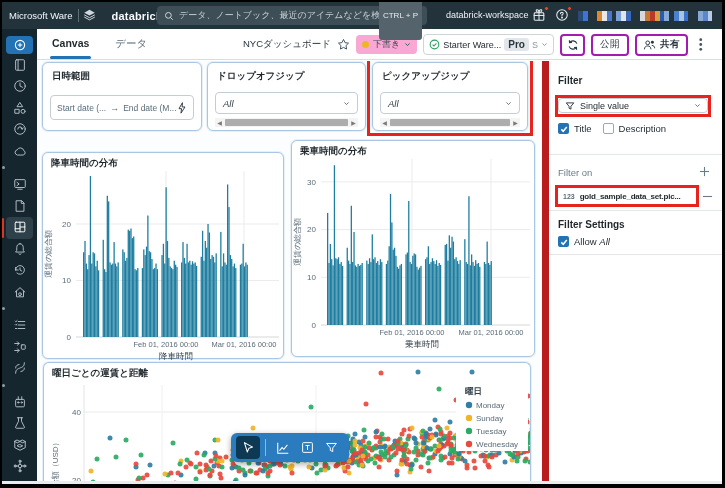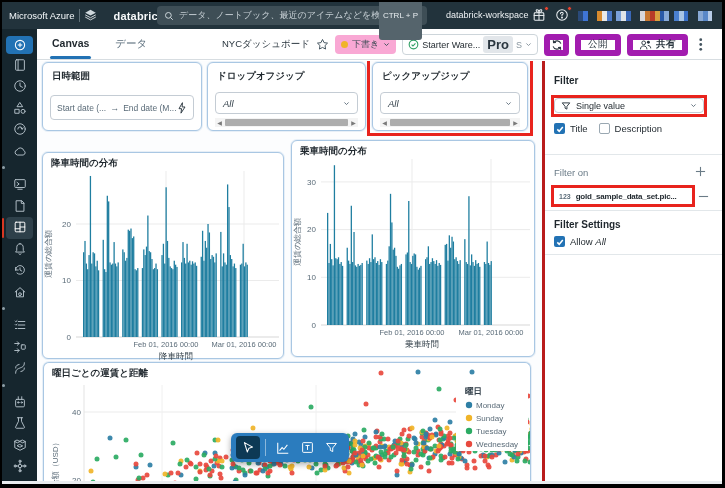--- a/index.html
+++ b/index.html
@@ -44,32 +44,32 @@
   .tab.active .underline{position:absolute;left:0;bottom:1px;height:3px;width:100%;background:#2272b4;border-radius:2px;}
   .hdr-right{position:absolute;right:14px;top:0;height:31px;display:flex;align-items:center;gap:6px;}
   .dash-title{font-size:9.5px;color:#2a363f;white-space:nowrap;}
   .star{color:#44545f;width:13px;height:13px;}
   .chip{display:flex;align-items:center;gap:4px;background:#f9a8d4;border-radius:4px;height:19px;padding:0 6px;}
   .chip .odot{width:7px;height:7px;border-radius:50%;background:#f0b429;}
   .chip .ctext{font-size:9px;color:#3c4a54;white-space:nowrap;}
   .chev{width:7px;height:7px;color:#5b6e7c;}
   .pill{display:flex;align-items:center;gap:3px;border:1px solid #cdd5da;border-radius:4px;height:21px;padding:0 5px;background:#fff;}
   .pill .wname{font-size:9px;color:#1f272d;white-space:nowrap;}
-  .pill .badge{font-size:13px;color:#2a363f;background:#e2e6ea;border-radius:3px;padding:1px 4px;font-weight:600;}
+  .pill .badge{font-size:10px;color:#2a363f;background:#e2e6ea;border-radius:3px;padding:1px 4px;font-weight:600;}
   .pill .size{font-size:9px;color:#8a97a0;}
-  .btn{display:flex;align-items:center;justify-content:center;gap:4px;border:6px solid #a21caf;border-radius:4px;height:22px;background:#fff;color:#2a363f;font-size:9.5px;white-space:nowrap;}
+  .btn{display:flex;align-items:center;justify-content:center;gap:4px;border:2px solid #a21caf;border-radius:4px;height:22px;background:#fff;color:#2a363f;font-size:9.5px;white-space:nowrap;}
   .btn.icon-only{width:25px;}
   .btn.publish{padding:0 7px;letter-spacing:.5px;}
   .btn.share{padding:0 6px;letter-spacing:.5px;font-weight:bold;}
   .kebab{width:14px;height:18px;display:flex;align-items:center;justify-content:center;color:#44545f;}
 
   
   .content{position:absolute;left:0;top:32px;width:685px;height:423px;}
   .canvas{position:absolute;left:0;top:0;width:505px;height:422px;background:#fcfdfe;overflow:hidden;}
-  .rpanel{position:absolute;left:505px;top:0;width:180px;height:422px;background:#fff;border-left:3px solid #b91c1c;}
+  .rpanel{position:absolute;left:505px;top:0;width:180px;height:422px;background:#fff;border-left:7px solid #b91c1c;}
 
   .card{position:absolute;background:#fff;border:1px solid #a9c7e3;border-radius:6px;box-shadow:0 0 0 1px rgba(169,199,227,.25);}
   .card .ctitle{position:absolute;left:9px;top:7px;font-size:9.5px;font-weight:700;color:#1f272d;white-space:nowrap;text-align:right;}
   .red-box{position:absolute;border:3px solid #e8231d;z-index:25;pointer-events:none;}
 
   
   .daterange{position:absolute;left:7px;top:32px;right:7px;height:25px;border:1px solid #c4ccd4;border-radius:4px;display:flex;align-items:center;padding:0 6px;background:#fff;}
   .daterange .dr-txt{font-size:8.5px;color:#5a6b78;white-space:nowrap;overflow:hidden;}
   .daterange .arr{margin:0 4px;color:#5a6b78;font-size:9px;}
   .daterange .bolt{margin-left:auto;color:#2a363f;width:10px;height:12px;flex:none;}
@@ -105,21 +105,21 @@
   .field-item .fname{font-size:8px;font-weight:700;letter-spacing:-0.2px;color:#1f272d;white-space:nowrap;overflow:hidden;}
   .num-ic{color:#5a6b78;font-size:7px;font-weight:700;line-height:1;flex:none;}
 </style>
 </head>
 <body>
 
 <div class="frame">
  <div class="app">
 
   <header class="topbar">
-    <span class="azure">Microsoft Azure</span>
+    <span class="azure">Microsoft Ware</span>
     <span class="tb-divider"></span>
     <span class="brand">
       <svg width="13" height="13" viewBox="0 0 16 16">
             <g fill="none" stroke="#e2e8ec" stroke-width="1.1">
               <path d="M8 1 L14.5 4.5 L8 8 L1.5 4.5 Z" fill="#cfd8dd" stroke="none"></path>
               <path d="M1.5 7.2 L8 10.7 L14.5 7.2"></path>
               <path d="M1.5 9.9 L8 13.4 L14.5 9.9"></path>
             </g>
           </svg>
       <span class="brand-name">databricks</span>

